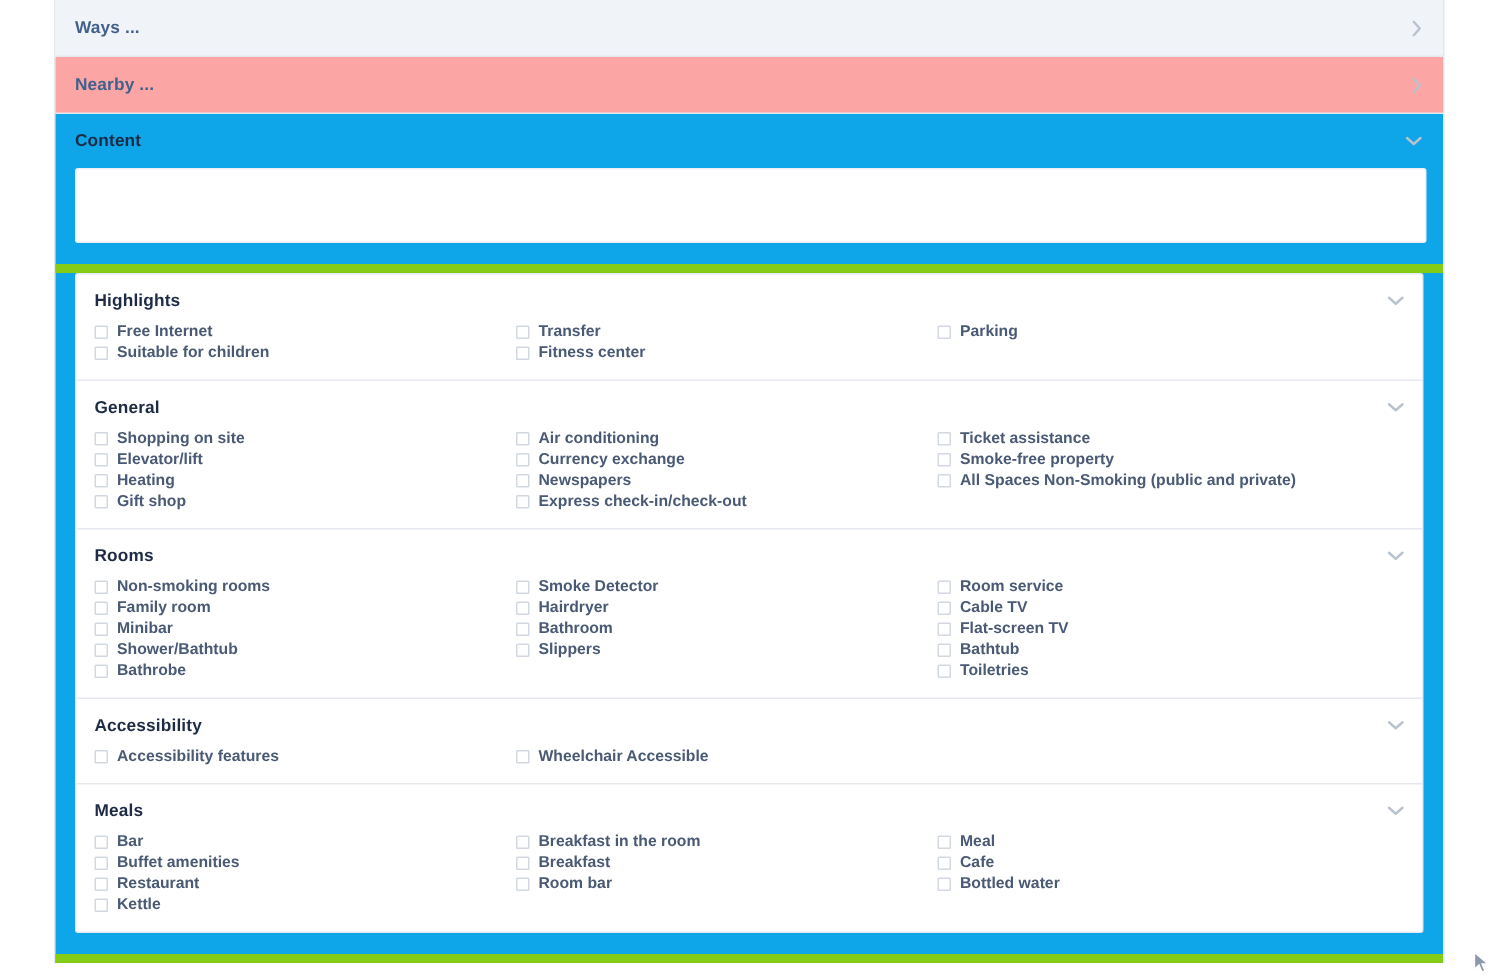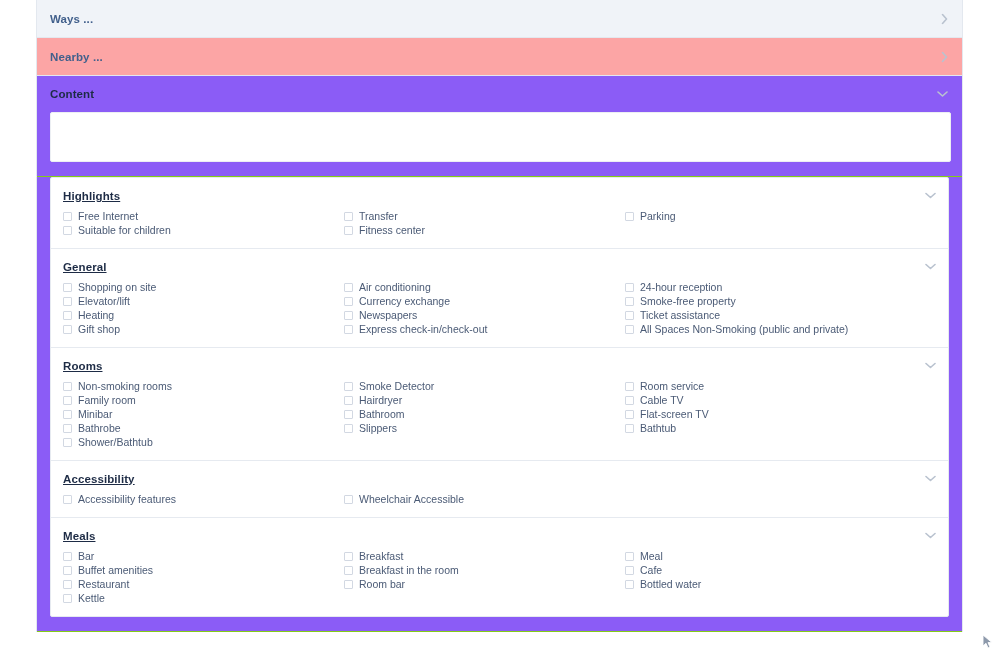--- a/index.html
+++ b/index.html
@@ -47,21 +47,21 @@
     letter-spacing: .1px;
   }
   .acc-row .chev {
     position: absolute;
     right: 14px;
     top: 50%;
     transform: translateY(-50%);
   }
 
   
-  .acc-section { border-bottom: 1px solid #84cc16; background:#8b5cf6; }
+  .acc-section { border-bottom: 6px solid #84cc16; background:#0ea5e9; }
   .acc-head {
     position: relative;
     display: flex;
     align-items: center;
     height: 36px;
     padding: 0 14px 0 13px;
     cursor: pointer;
   }
   .acc-head-label {
     font-size: 11.5px;
@@ -105,21 +105,20 @@
     padding: 12px 0 11px 0;
     border-bottom: 1px solid #e6eaf0;
   }
   .group:last-child { border-bottom: none; }
   .group-title {
     font-size: 11.5px;
     font-weight: bold;
     color: #1d2b45;
     padding: 0 0 7px 12px;
     letter-spacing: .1px;
-    text-decoration: underline;
   }
   .group .chev {
     position: absolute;
     right: 12px;
     top: 14px;
     cursor: pointer;
   }
   .cols {
     display: flex;
     padding-left: 12px;
@@ -127,20 +126,21 @@
   .col { width: 281px; }
   .col:last-child { width: auto; flex: 1; }
 
   .cb-row {
     display: flex;
     align-items: center;
     height: 14px;
     margin-bottom: 0px;
     padding-bottom: 0px;
     cursor: pointer;
+    font-weight: bold;
   }
   .cb-row + .cb-row { margin-top: 0px; }
   .cb-box {
     width: 9px;
     height: 9px;
     border: 1px solid #d2d8e2;
     border-radius: 1px;
     background: #ffffff;
     flex: 0 0 auto;
     margin-right: 6px;
@@ -286,29 +286,25 @@
                     <span class="cb-label">Newspapers</span>
                   </div>
                   <div class="cb-row">
                     <span class="cb-box"></span>
                     <span class="cb-label">Express check-in/check-out</span>
                   </div>
                 </div>
                 <div class="col">
                   <div class="cb-row">
                     <span class="cb-box"></span>
-                    <span class="cb-label">24-hour reception</span>
+                    <span class="cb-label">Ticket assistance</span>
                   </div>
                   <div class="cb-row">
                     <span class="cb-box"></span>
                     <span class="cb-label">Smoke-free property</span>
-                  </div>
-                  <div class="cb-row">
-                    <span class="cb-box"></span>
-                    <span class="cb-label">Ticket assistance</span>
                   </div>
                   <div class="cb-row">
                     <span class="cb-box"></span>
                     <span class="cb-label">All Spaces Non-Smoking (public and private)</span>
                   </div>
                 </div>
               </div>
             </div>
             <div class="group">
               <div class="group-title">Rooms</div>
@@ -326,26 +322,26 @@
                   <div class="cb-row">
                     <span class="cb-box"></span>
                     <span class="cb-label">Family room</span>
                   </div>
                   <div class="cb-row">
                     <span class="cb-box"></span>
                     <span class="cb-label">Minibar</span>
                   </div>
                   <div class="cb-row">
                     <span class="cb-box"></span>
+                    <span class="cb-label">Shower/Bathtub</span>
+                  </div>
+                  <div class="cb-row">
+                    <span class="cb-box"></span>
                     <span class="cb-label">Bathrobe</span>
                   </div>
-                  <div class="cb-row">
-                    <span class="cb-box"></span>
-                    <span class="cb-label">Shower/Bathtub</span>
-                  </div>
                 </div>
                 <div class="col">
                   <div class="cb-row">
                     <span class="cb-box"></span>
                     <span class="cb-label">Smoke Detector</span>
                   </div>
                   <div class="cb-row">
                     <span class="cb-box"></span>
                     <span class="cb-label">Hairdryer</span>
                   </div>
@@ -367,20 +363,24 @@
                     <span class="cb-box"></span>
                     <span class="cb-label">Cable TV</span>
                   </div>
                   <div class="cb-row">
                     <span class="cb-box"></span>
                     <span class="cb-label">Flat-screen TV</span>
                   </div>
                   <div class="cb-row">
                     <span class="cb-box"></span>
                     <span class="cb-label">Bathtub</span>
+                  </div>
+                  <div class="cb-row">
+                    <span class="cb-box"></span>
+                    <span class="cb-label">Toiletries</span>
                   </div>
                 </div>
               </div>
             </div>
             <div class="group">
               <div class="group-title">Accessibility</div>
               <span class="chev chev-down">
                 <svg width="11" height="7" viewBox="0 0 11 7">
                   <path d="M1 1.5 L5.5 5.5 L10 1.5"></path>
                 </svg>
@@ -423,25 +423,25 @@
                     <span class="cb-label">Restaurant</span>
                   </div>
                   <div class="cb-row">
                     <span class="cb-box"></span>
                     <span class="cb-label">Kettle</span>
                   </div>
                 </div>
                 <div class="col">
                   <div class="cb-row">
                     <span class="cb-box"></span>
+                    <span class="cb-label">Breakfast in the room</span>
+                  </div>
+                  <div class="cb-row">
+                    <span class="cb-box"></span>
                     <span class="cb-label">Breakfast</span>
-                  </div>
-                  <div class="cb-row">
-                    <span class="cb-box"></span>
-                    <span class="cb-label">Breakfast in the room</span>
                   </div>
                   <div class="cb-row">
                     <span class="cb-box"></span>
                     <span class="cb-label">Room bar</span>
                   </div>
                 </div>
                 <div class="col">
                   <div class="cb-row">
                     <span class="cb-box"></span>
                     <span class="cb-label">Meal</span>

